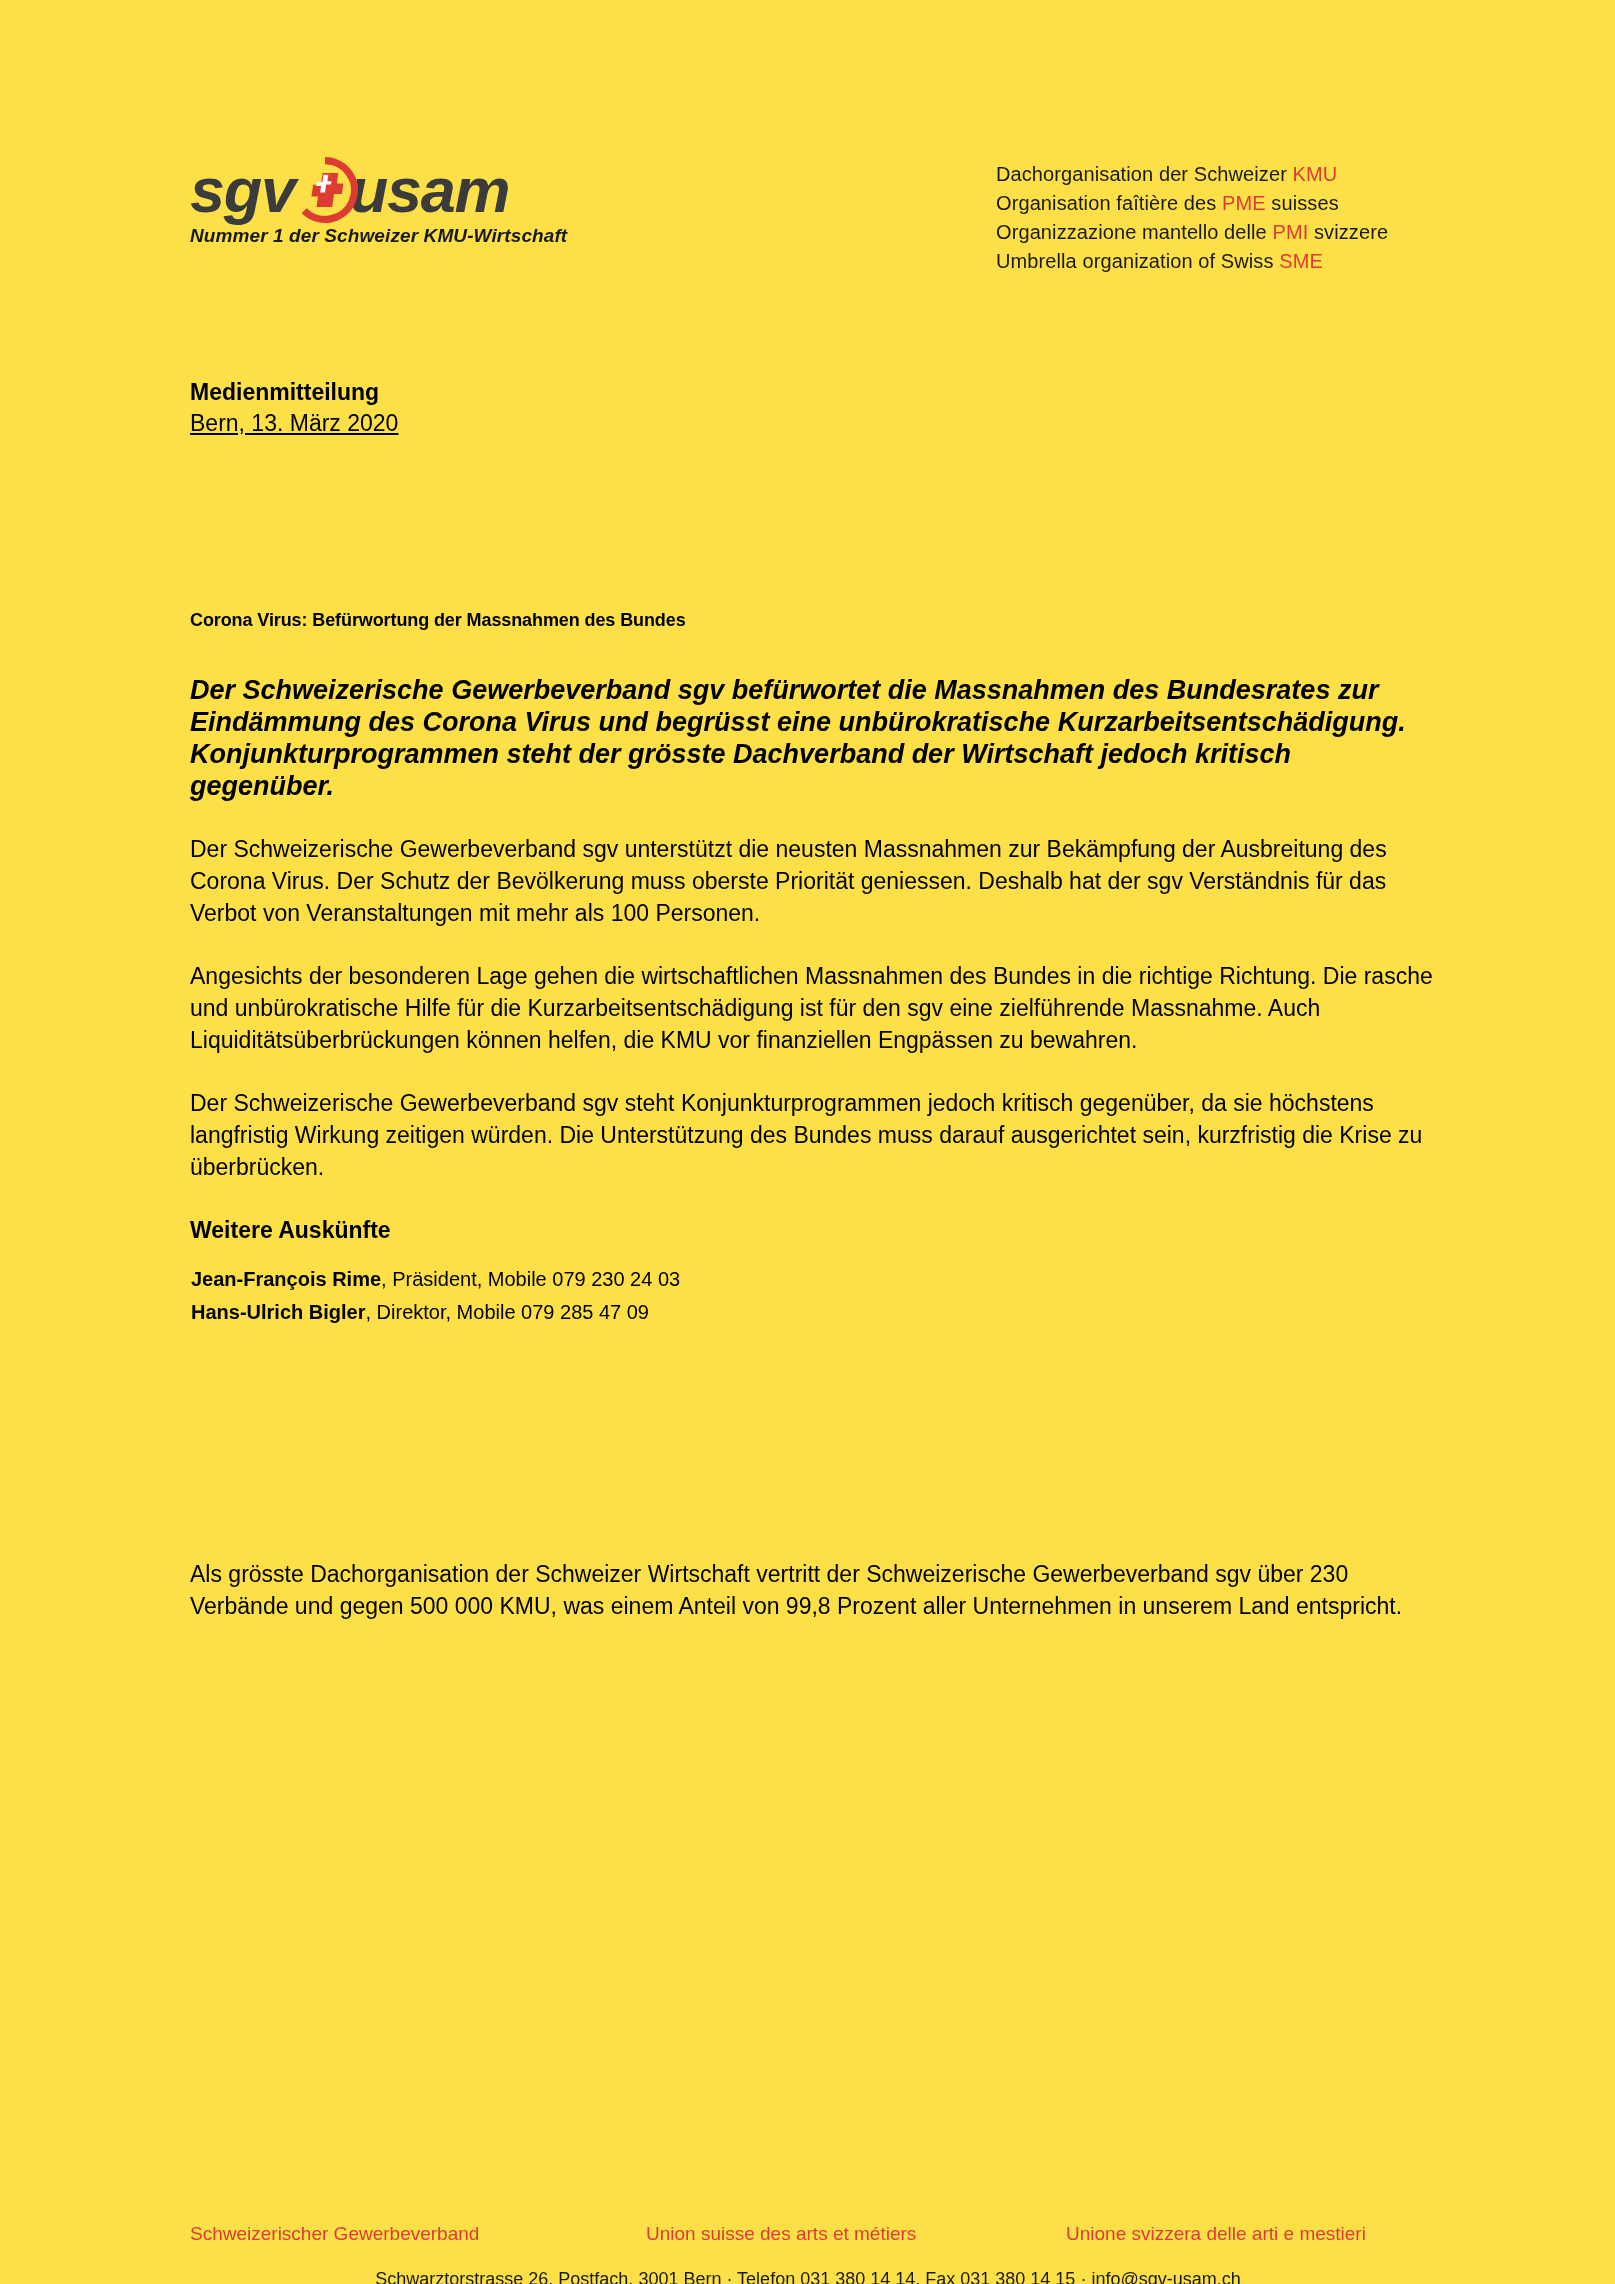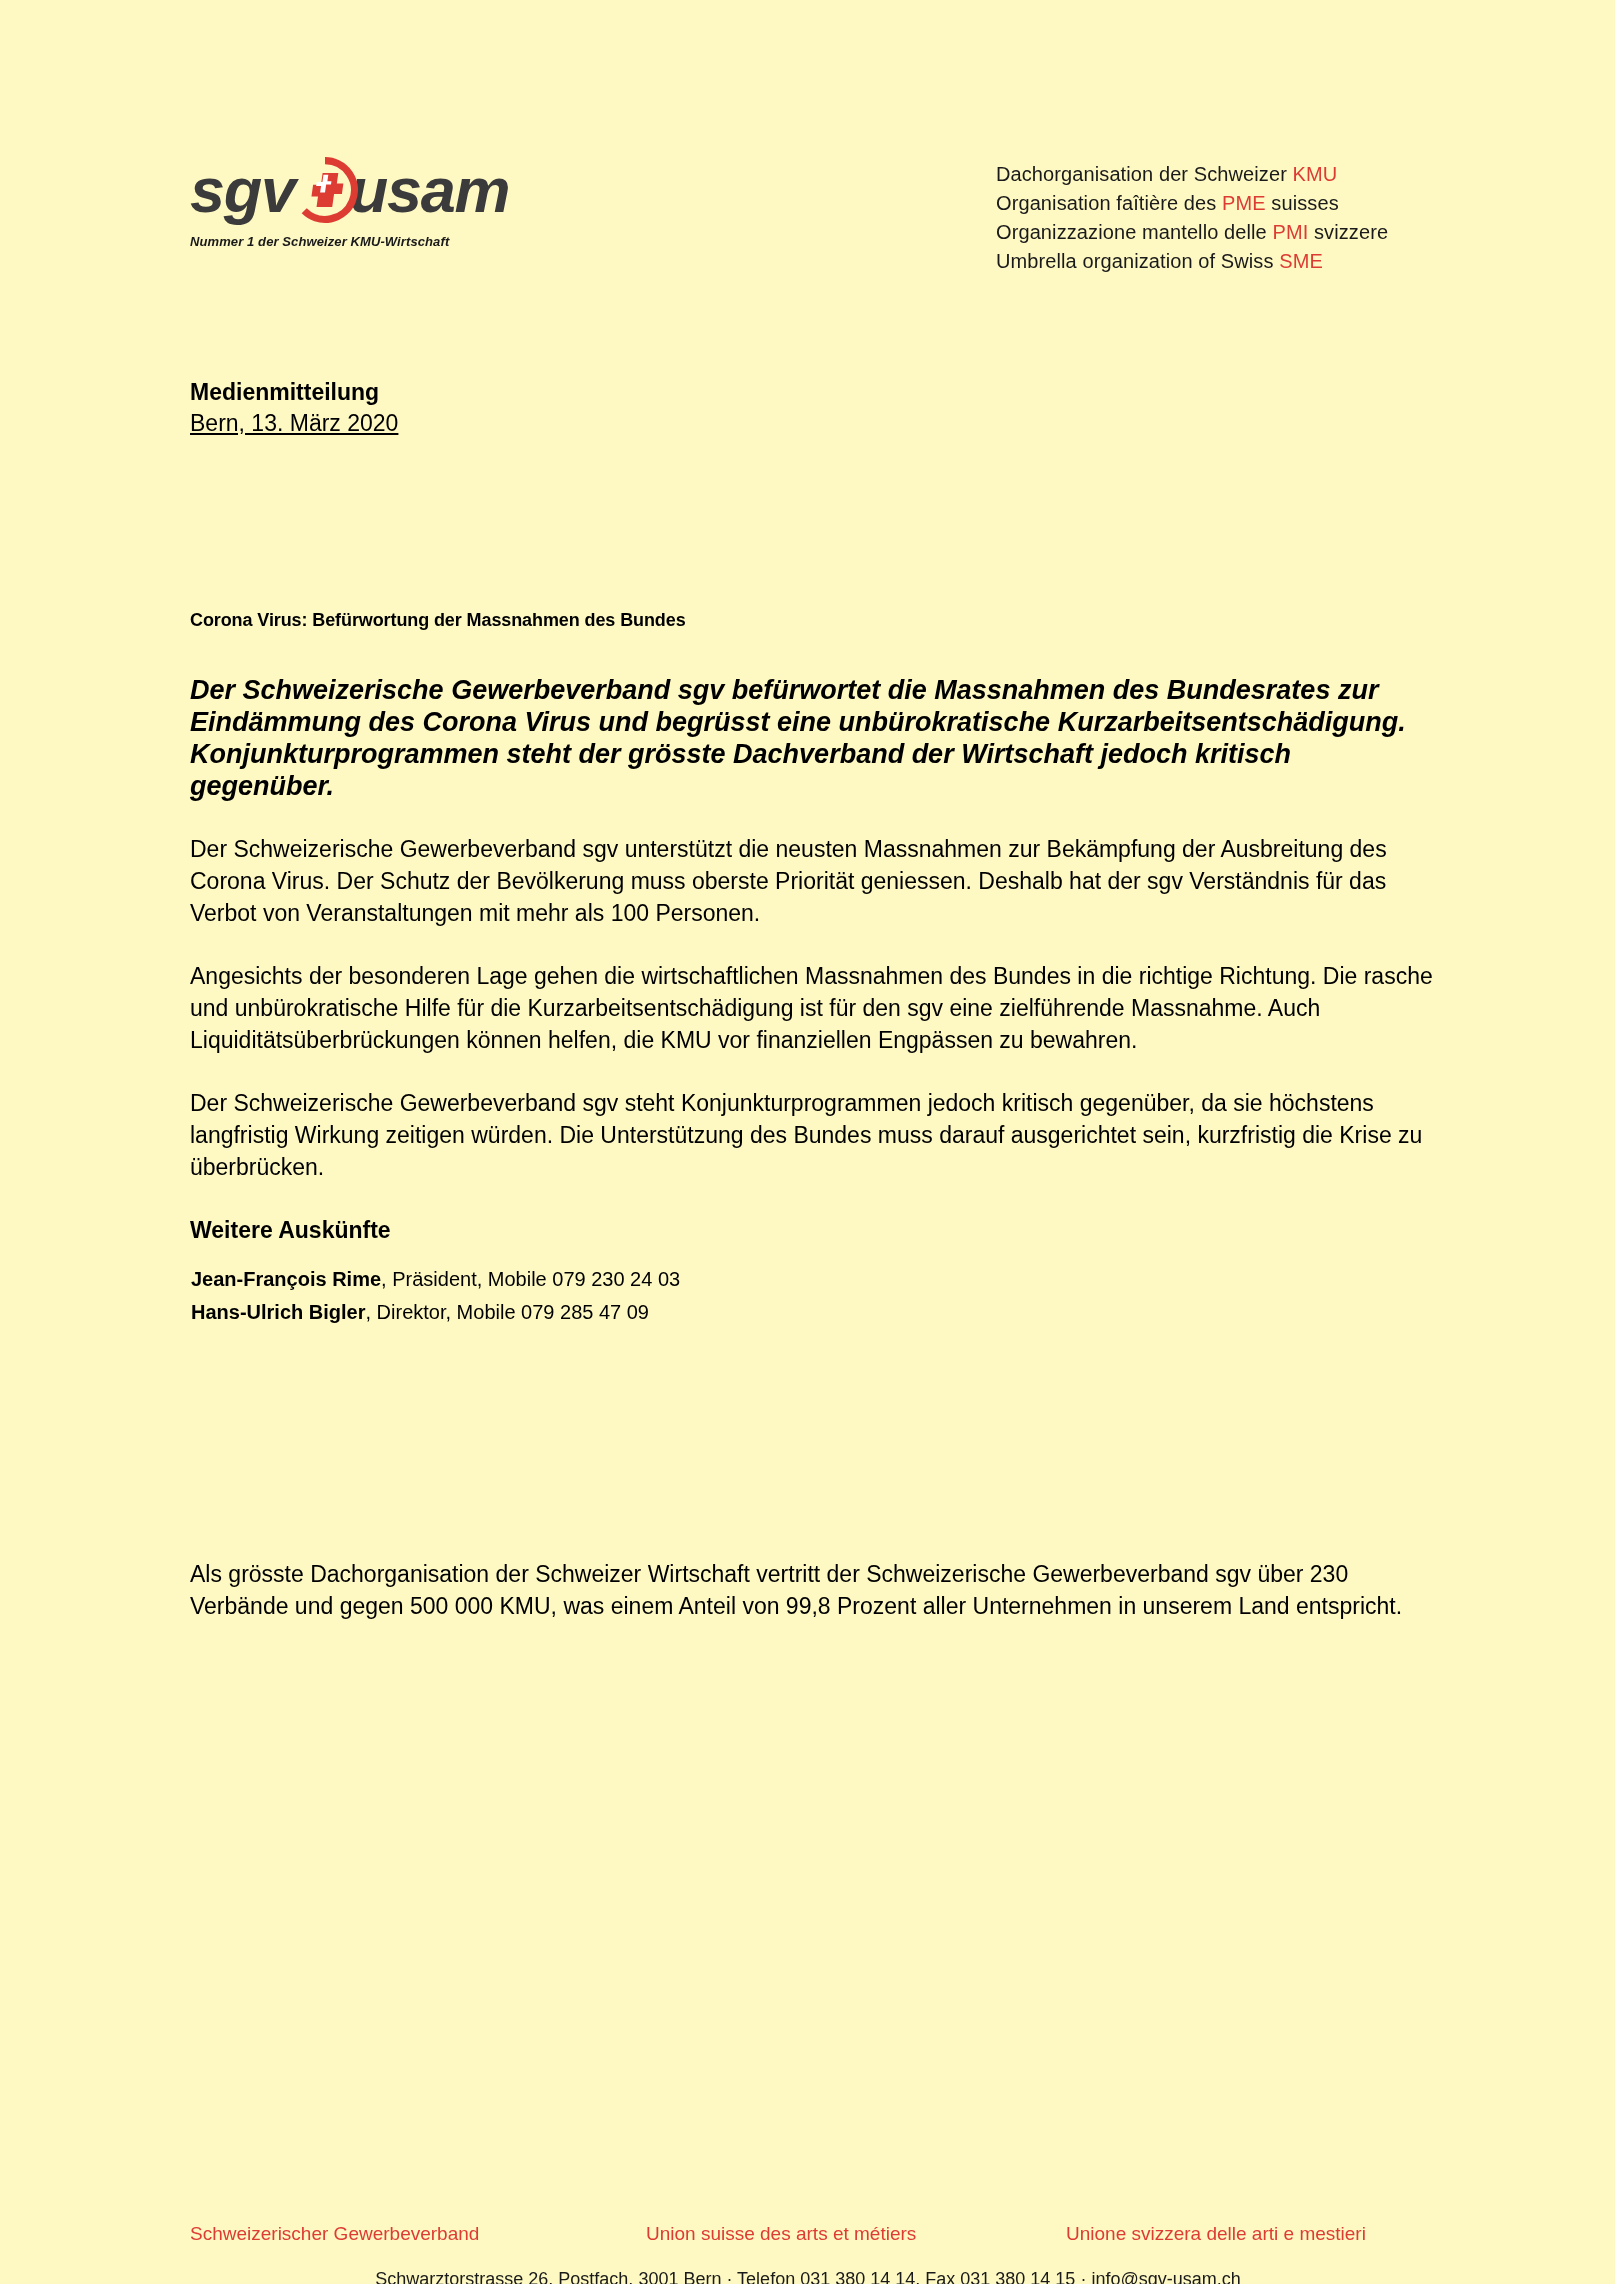--- a/index.html
+++ b/index.html
@@ -9,21 +9,21 @@
     background: #ffffff;
   }
   body {
     font-family: "Liberation Sans", sans-serif;
     color: #000000;
   }
   .page {
     position: relative;
     width: 1616px;
     height: 2284px;
-    background: #fef9c3;
+    background: #fde047;
     box-sizing: border-box;
     overflow: hidden;
   }
 
   
   .header {
     position: absolute;
     left: 0;
     top: 0;
     width: 1616px;
@@ -55,23 +55,22 @@
     position: relative;
     width: 68px;
     height: 68px;
     flex: 0 0 68px;
   }
   .logo-mark svg { display: block; }
   .logo-tagline {
     font-family: "Liberation Sans", sans-serif;
     font-style: italic;
     font-weight: bold;
-    font-size: 13px;
+    font-size: 19px;
     color: #1a1a1a;
-    margin-top: 9px;
     letter-spacing: 0.1px;
   }
 
   .header-langs {
     position: absolute;
     left: 996px;
     top: 160px;
     font-size: 20px;
     line-height: 29px;
     color: #1a1a1a;

